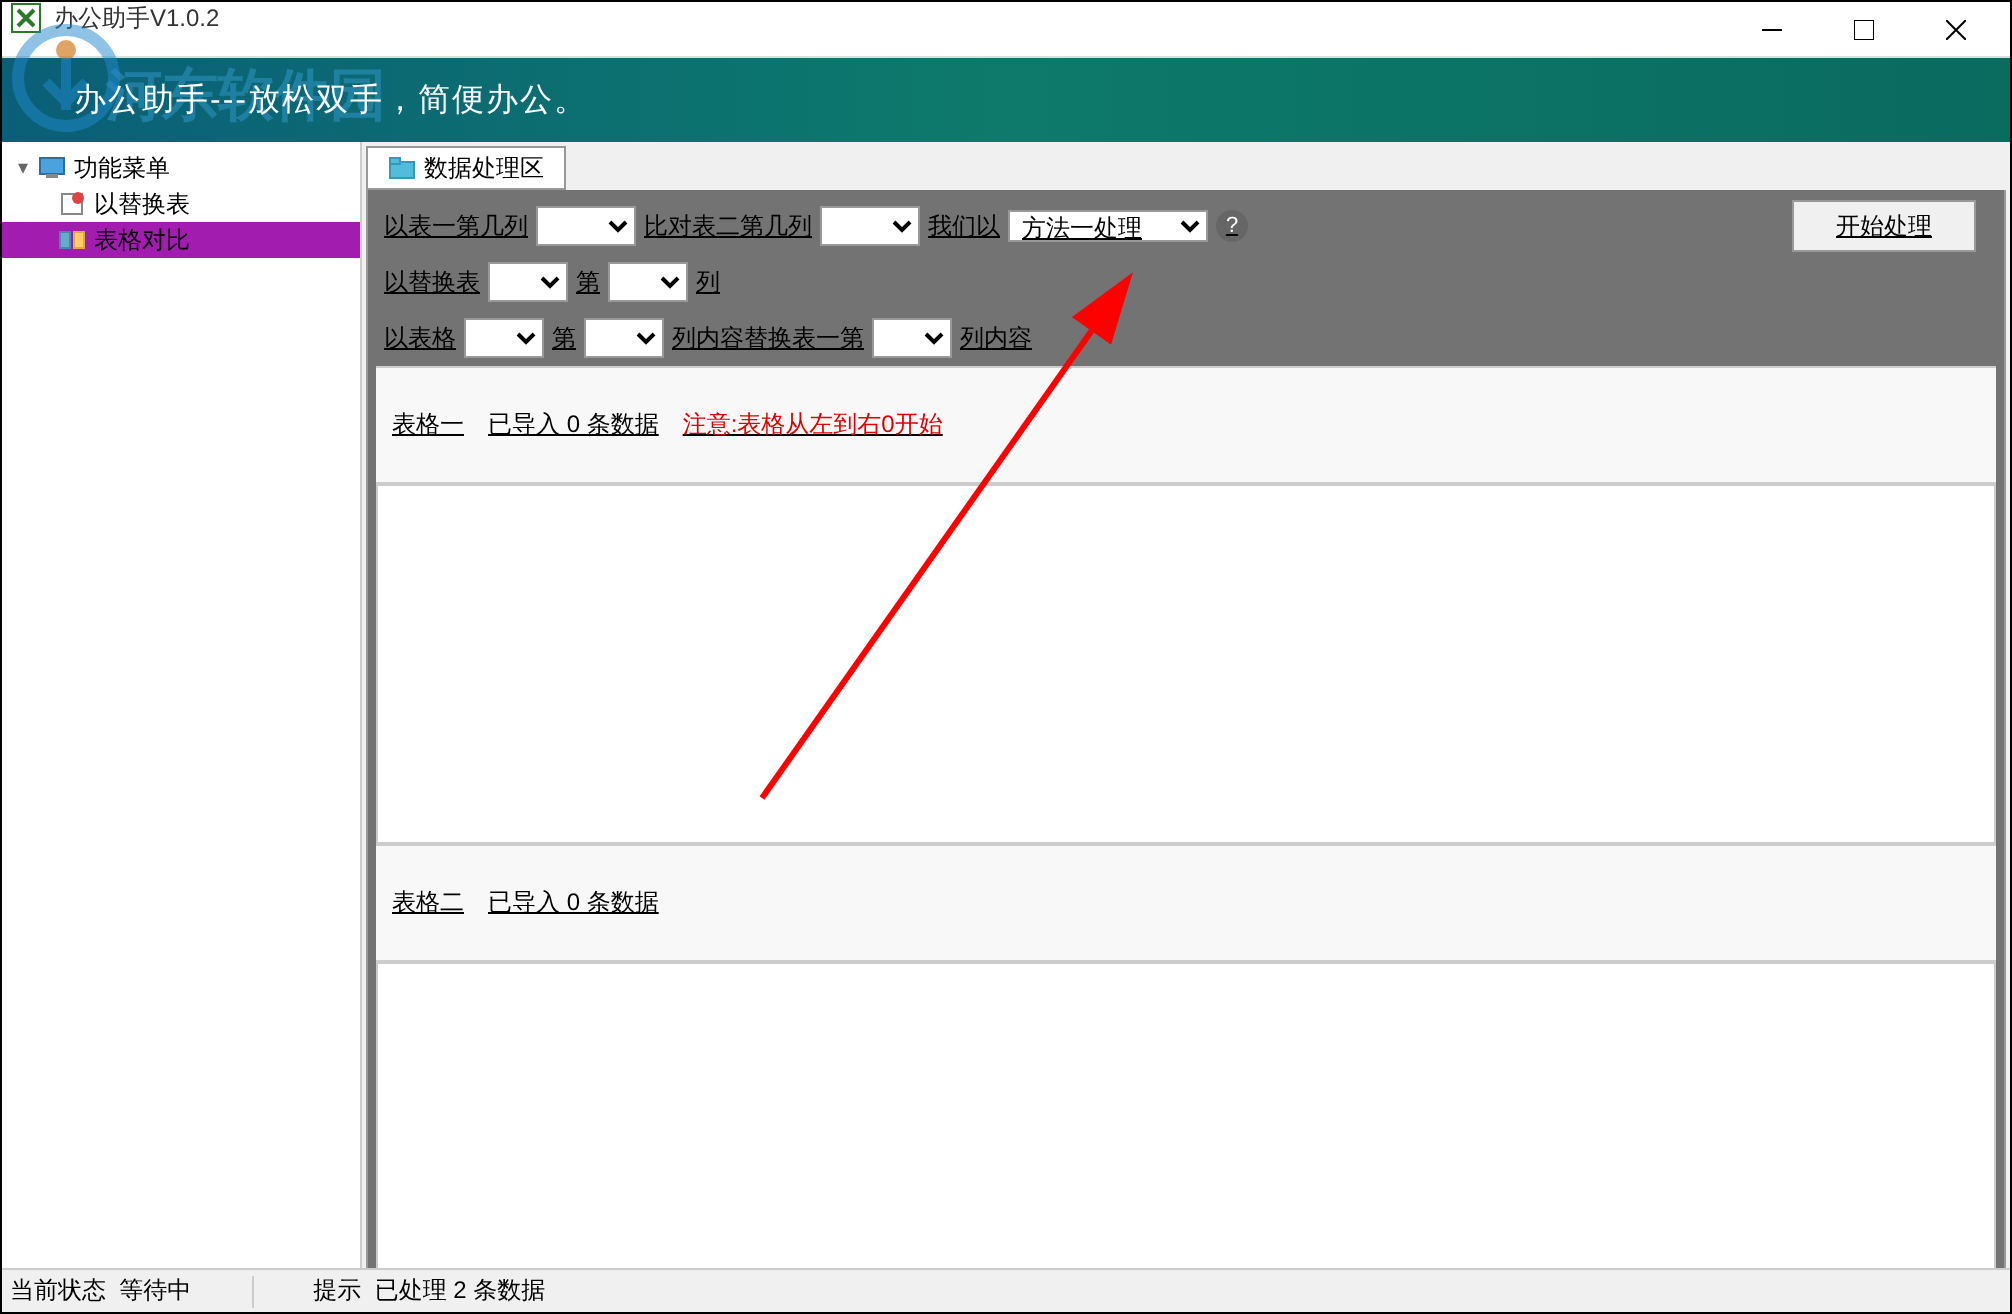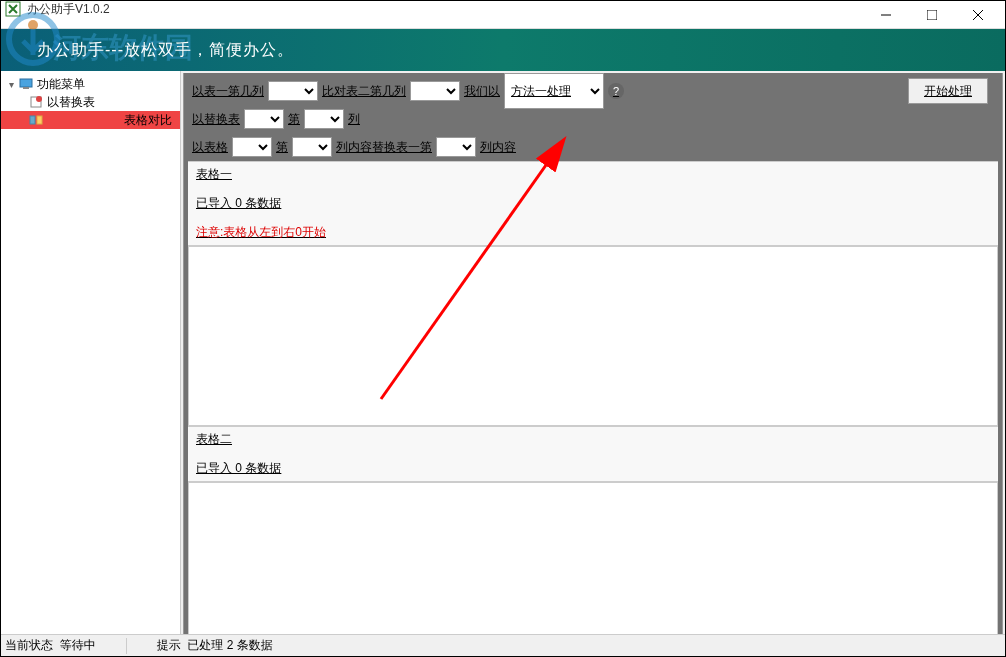--- a/index.html
+++ b/index.html
@@ -13,42 +13,42 @@
     .banner { height: 42px; background: linear-gradient(to right, #0a5f78, #0d7a6b, #0a6b5f); color: #fff; display: flex; align-items: center; padding-left: 36px; position: relative; }
     .banner-text { font-size: 16px; letter-spacing: 1px; z-index: 2; }
     .watermark { position: absolute; left: 4px; top: -18px; z-index: 1; opacity: 0.85; pointer-events: none; }
     .watermark-text { position: absolute; left: 52px; top: 0px; font-size: 28px; color: #3399cc; opacity: 0.5; font-weight: bold; z-index: 0; pointer-events: none; }
     
     .main { flex: 1; display: flex; overflow: hidden; }
     
     .sidebar { width: 180px; border-right: 1px solid #ccc; background: #fff; padding: 4px 0; }
     .tree-item { display: flex; align-items: center; padding: 2px 8px; cursor: pointer; height: 18px; }
     .tree-item.child { padding-left: 28px; }
-    .tree-item.selected { background: #ef4444; justify-content: space-between; }
+    .tree-item.selected { background: #a21caf; }
     .tree-icon { width: 14px; height: 14px; margin-right: 4px; display: inline-flex; align-items: center; justify-content: center; }
     .tree-toggle { width: 10px; color: #666; font-size: 10px; }
     
     .content { flex: 1; background: #f0f0f0; display: flex; flex-direction: column; padding: 2px; }
     
     .tab-strip { display: flex; height: 22px; background: #f0f0f0; }
     .tab { border: 1px solid #999; background: #fff; padding: 2px 10px; display: flex; align-items: center; gap: 4px; cursor: pointer; }
     .tab-icon { width: 14px; height: 14px; }
     
     .tab-content { flex: 1; border: 1px solid #999; background: #737373; border-top: none; display: flex; flex-direction: column; padding: 4px; text-decoration: underline; }
     
     .options-row { display: flex; align-items: center; gap: 4px; padding: 4px; height: 28px; }
     .options-row label { white-space: nowrap; }
     .small-select { width: 50px; height: 20px; border: 1px solid #999; background: #fff; }
     .small-select.narrow { width: 40px; }
-    .med-select { width: 100px; height: 36px; border: 1px solid #999; background: #fff; padding: 0 2px; }
+    .med-select { width: 100px; height: 16px; border: 1px solid #999; background: #fff; padding: 0 2px; }
     .text-input { width: 140px; height: 20px; border: 1px solid #999; padding: 0 4px; }
     .help-icon { width: 16px; height: 16px; border-radius: 50%; background: #666; color: #fff; display: flex; align-items: center; justify-content: center; font-size: 11px; cursor: pointer; }
-    .start-btn { width: 80px; height: 26px; border: 1px solid #999; background: #f0f0f0; margin-left: auto; margin-right: 6px; cursor: pointer; }
-    
-    .section-header { padding: 4px 8px; border-top: 1px solid #ccc; border-bottom: 1px solid #ccc; background: #f8f8f8; display: flex; gap: 12px; flex-direction: column; }
+    .start-btn { width: 92px; height: 26px; border: 1px solid #999; background: #f0f0f0; margin-left: auto; margin-right: 6px; cursor: pointer; }
+    
+    .section-header { padding: 20px 8px; border-top: 1px solid #ccc; border-bottom: 1px solid #ccc; background: #f8f8f8; display: flex; gap: 12px; }
     .section-warn { color: #d00; }
     .section-body { border: 1px solid #ccc; background: #fff; }
     .body1 { flex: 1; min-height: 180px; }
     .body2 { flex: 1; min-height: 180px; }
     
     .statusbar { height: 22px; background: #f0f0f0; border-top: 1px solid #ccc; display: flex; align-items: center; padding: 0 4px; gap: 30px; }
     .statusbar-sep { border-left: 1px solid #ccc; height: 16px; }
     
     .red-arrow { position: absolute; pointer-events: none; z-index: 100; }
     
@@ -122,20 +122,31 @@
           <svg width="14" height="14">
             <rect x="1" y="3" width="5" height="8" fill="#6ac" stroke="#48a"></rect>
             <rect x="8" y="3" width="5" height="8" fill="#fc6" stroke="#da4"></rect>
           </svg>
         </span>
       <span>表格对比</span>
     </div>
   </div>
 
   <div class="content">
+    <div class="tab-strip">
+      <div class="tab">
+        <span class="tab-icon">
+            <svg width="14" height="14">
+              <rect x="1" y="4" width="12" height="8" fill="#5bd" stroke="#39b"></rect>
+              <rect x="1" y="2" width="5" height="3" fill="#5bd" stroke="#39b"></rect>
+            </svg>
+          </span>
+        <span>数据处理区</span>
+      </div>
+    </div>
 
     <div class="tab-content">
 
       <div class="options-row">
         <label>以表一第几列</label>
         <select class="small-select"></select>
         <label>比对表二第几列</label>
         <select class="small-select"></select>
         <label>我们以</label>
         <select class="med-select"><option>方法一处理</option></select>

